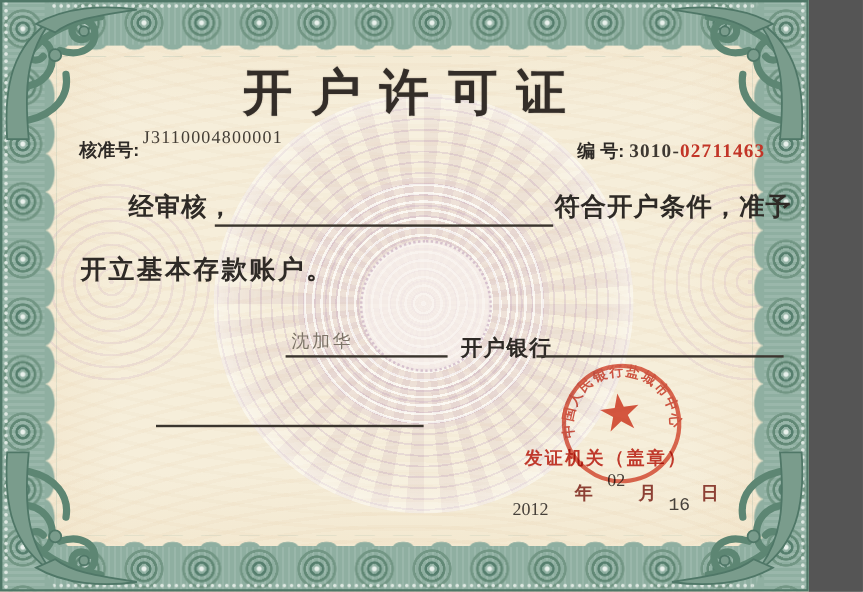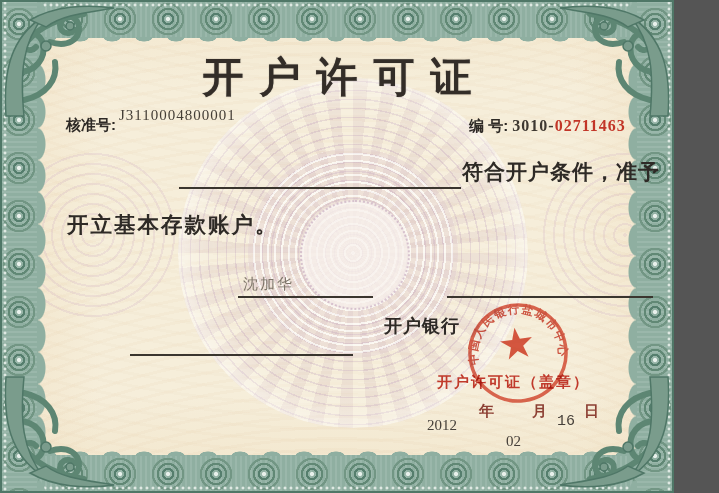--- a/index.html
+++ b/index.html
@@ -93,30 +93,30 @@
     font-size:41px;letter-spacing:16px;color:#332d28;text-indent:16px;
     text-shadow:0 0 1px rgba(51,45,40,.6);
   }
   .lbl{font-weight:bold;color:#2e2a26;}
   .typed{font-family:"Liberation Sans",sans-serif;color:#7d7468;}
   .serifv{font-family:"Liberation Serif",serif;color:#443e36;}
   .underline{position:absolute;height:2px;background:#3a352e;}
   .abs{position:absolute;}
   .approval-label{left:66px;top:116px;font-size:15px;}
   .approval-value{left:119px;top:107px;font-size:15px;letter-spacing:1px;}
-  .serial-row{left:469px;top:117px;font-size:15px;white-space:nowrap;}
+  .serial-row{left:481px;top:117px;font-size:15px;white-space:nowrap;}
   .serial-num{font-family:"Liberation Serif",serif;font-weight:bold;font-size:16px;color:#3e3831;letter-spacing:1px;}
   .serial-red{color:#c23527;}
   .reviewed{left:107px;top:158px;font-size:21px;letter-spacing:1px;}
   .company{left:186px;top:163px;font-size:14.5px;letter-spacing:.5px;}
   .cond{left:462px;top:158px;font-size:21px;letter-spacing:1px;}
   .openacct{left:67px;top:210px;font-size:21.5px;letter-spacing:2px;}
   .legal-lbl{left:61px;top:272px;font-size:17px;}
   .legal-name{left:243px;top:275px;font-size:15px;letter-spacing:2px;}
-  .bank-lbl{left:384px;top:278px;font-size:18px;letter-spacing:1px;margin-top:36px;}
+  .bank-lbl{left:384px;top:278px;font-size:18px;letter-spacing:1px;}
   .bank-name{left:447px;top:252px;width:212px;font-size:13.5px;line-height:20px;letter-spacing:.5px;}
   .acct-lbl{left:68px;top:331px;font-size:18px;letter-spacing:14px;}
   .acct-num{left:134px;top:328px;font-size:17px;letter-spacing:1.5px;color:#3e3831;}
   .issuer{left:437px;top:373px;font-size:15px;font-weight:bold;color:#c0392b;letter-spacing:2px;}
   .dt{font-family:"Liberation Serif",serif;font-size:15px;color:#46403a;margin-top:25px;}
   .dtc{font-weight:bold;font-size:15px;color:#8d4034;}
   
   .seal{position:absolute;left:466px;top:301px;width:104px;height:104px;z-index:7;transform:rotate(-8deg);opacity:.88;mix-blend-mode:multiply;}
   .seal .star{position:absolute;left:0;right:0;top:22px;text-align:center;font-size:42px;color:#d8452f;line-height:1;}
 </style>
@@ -208,38 +208,39 @@
   </svg>
 
   <div class="content">
     <div class="title">开户许可证</div>
 
     <span class="abs lbl approval-label">核准号:</span>
     <span class="abs serifv approval-value">J3110004800001</span>
 
     <span class="abs serial-row"><span class="lbl">编 号:</span> <span class="serial-num">3010-</span><span class="serial-num serial-red">02711463</span></span>
 
+    <span class="abs lbl reviewed">经审核，</span>
     <div class="underline" style="left:179px;top:187px;width:282px;"></div>
     <span class="abs lbl openacct">开立基本存款账户。</span>
 
     <span class="abs lbl cond">符合开户条件，准予</span>
 
     <span class="abs typed legal-name">沈加华</span>
     <div class="underline" style="left:238px;top:296px;width:135px;"></div>
 
     <span class="abs lbl bank-lbl">开户银行</span>
     <div class="underline" style="left:447px;top:296px;width:206px;"></div>
 
     <div class="underline" style="left:130px;top:354px;width:223px;"></div>
 
-    <span class="abs issuer">开户许可证（盖章）</span>
+    <span class="abs issuer">发证机关（盖章）</span>
 
     <span class="abs dt" style="left:427px;top:392px;">2012</span>
     <span class="abs dtc" style="left:479px;top:402px;">年</span>
-    <span class="abs dt" style="left:506px;top:408px;">02</span>
+    <span class="abs dt" style="left:506px;top:368px;">02</span>
     <span class="abs dtc" style="left:532px;top:402px;">月</span>
     <span class="abs dt" style="left:557px;top:388px;font-family:Liberation Mono, monospace;">16</span>
     <span class="abs dtc" style="left:584px;top:402px;">日</span>
   </div>
 
   <div class="seal">
     <svg width="104" height="104" viewBox="0 0 104 104">
       <circle cx="52" cy="52" r="48" fill="none" stroke="#d8452f" stroke-width="3.5" opacity="0.9"></circle>
       <path id="sealArc" d="M 12,62 A 41,41 0 1 1 92,62" fill="none"></path>
       <text font-size="11.5" fill="#cf4433" font-weight="bold" letter-spacing="1.5">

